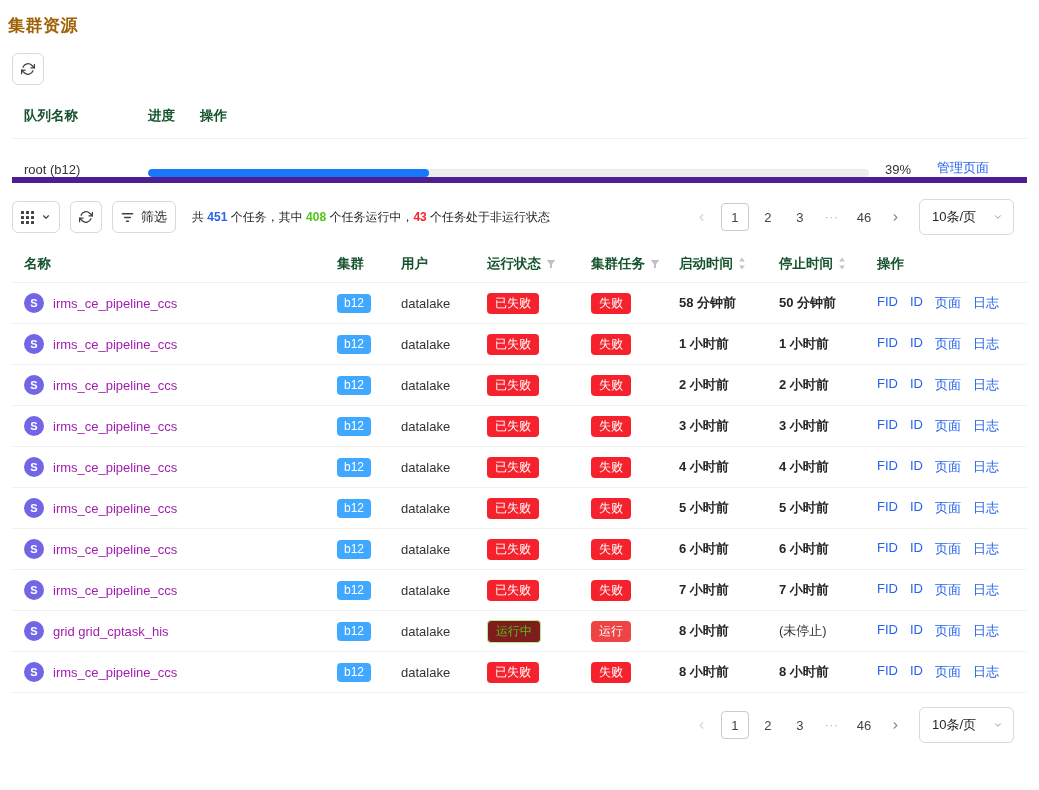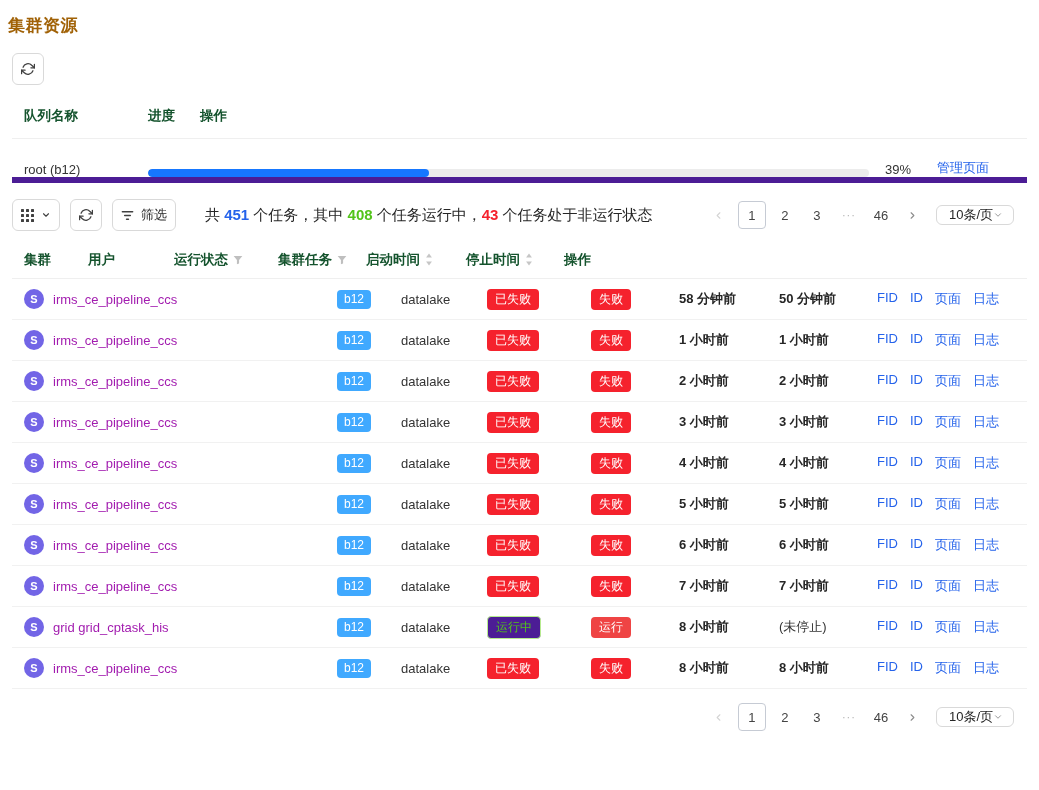--- a/index.html
+++ b/index.html
@@ -15,50 +15,50 @@
   .th{font-weight:600;color:#14532d;font-size:13.5px;display:flex;align-items:center;gap:5px}
   .rc{flex-shrink:0}
   .rc-queue{width:124px}
   .rc-cap{flex:1;display:flex;align-items:center;padding-right:16px}
   .rc-pct{width:52px}
   .rc-act{width:78px}
   .progress-track{width:100%;height:8px;border-radius:4px;background:#ececec;overflow:hidden}
   .progress-fill{height:100%;border-radius:4px;background:#1677ff}
   .tasks-title{margin-top:22px}
   .toolbar{display:flex;align-items:center;margin:16px 25px 0 12px;gap:10px}
-  .summary{margin-left:19px;font-size:15px;color:#262626;white-space:nowrap}
+  .summary{margin-left:6px;font-size:12px;color:#262626;white-space:nowrap}
   .summary b{font-weight:700}
   .n-total{color:#2563eb}.n-run{color:#52c41a}.n-stop{color:#f5222d}
   .right-group{margin-left:auto;display:flex;align-items:center;gap:10px}
   .pagination{display:flex;align-items:center;gap:6px}
   .pg{min-width:26px;height:26px;display:inline-flex;align-items:center;justify-content:center;color:#444;font-size:13px;cursor:pointer;border-radius:4px;background:#fff}
   .pg.active{border:1px solid #c6cbd4;width:28px;height:28px}
   .pg.ellipsis{color:#b3b3b3;letter-spacing:1px;font-size:11px}
   .pg-arrow{color:#8c8c8c}
   .pg-arrow.disabled{color:#d4d4d4;cursor:default}
-  .select{height:20px;border:1px solid #d9d9d9;border-radius:6px;background:#fff;display:inline-flex;align-items:center;gap:0;padding:0 10px 0 12px;font-size:13px;color:#262626;cursor:pointer}
+  .select{height:36px;border:1px solid #d9d9d9;border-radius:6px;background:#fff;display:inline-flex;align-items:center;gap:17px;padding:0 10px 0 12px;font-size:13px;color:#262626;cursor:pointer}
   .t-head{display:flex;align-items:center;height:38px;padding:0 12px;border-bottom:1px solid #efefef;margin:10px 12px 0 12px}
   .t-body{margin:0 12px}
   .t-row{display:flex;align-items:center;height:41px;padding:0 12px;border-bottom:1px solid #f1f1f1}
   .c{flex-shrink:0}
   .c-name{flex:1;display:flex;align-items:center;gap:9px;min-width:0}
   .c-cluster{width:64px}
   .c-user{width:86px}
   .c-run{width:104px}
   .c-final{width:88px}
   .c-start{width:100px}
   .c-stop{width:98px}
   .c-actions{width:138px;display:flex;gap:12px}
   .avatar{width:20px;height:20px;border-radius:50%;background:#7265e6;color:#fff;font-size:11px;font-weight:600;display:inline-flex;align-items:center;justify-content:center;flex-shrink:0}
   .task-name{color:#a21caf}
   .tag{display:inline-block;padding:2px 8px;border-radius:4px;font-size:12px;line-height:17px;color:#fff;white-space:nowrap}
   .tag-blue{background:#40a9ff;padding:1px 7px}
   .tag-red{background:#f5222d}
   .tag-cyan{background:#ef4444}
-  .tag-running{background:#4c1d95;border:1px solid #b7eb8f;color:#52c41a}
+  .tag-running{background:#7f1d1d;border:1px solid #b7eb8f;color:#52c41a}
   .time{font-weight:600;color:#262626;font-size:13px}
   .muted{font-weight:400;color:#333}
   .link{color:#2563eb;text-decoration:none;cursor:pointer;font-size:13px;white-space:nowrap}
   .bottom-bar{display:flex;justify-content:flex-end;align-items:center;gap:10px;margin:14px 25px 0 0}
   .funnel,.sorter{display:inline-flex;align-items:center;cursor:pointer}
 </style>
 </head>
 <body>
 
 <section>
@@ -165,20 +165,21 @@
         <span style="display:inline-flex">
             <svg width="10" height="10" viewBox="0 0 24 24" fill="none" stroke="#9a9a9a" stroke-width="2.4" stroke-linecap="round" stroke-linejoin="round">
               <polyline points="6 9 12 15 18 9"></polyline>
             </svg>
           </span>
       </div>
     </div>
   </div>
 
   <div class="t-head">
+    <div class="c c-name th">名称</div>
     <div class="c c-cluster th">集群</div>
     <div class="c c-user th">用户</div>
     <div class="c c-run th">
       <span>运行状态</span>
       <span class="funnel">
           <svg width="10" height="10" viewBox="0 0 12 12" fill="#bfbfbf">
             <path d="M0.8 1.2h10.4L7.3 5.9v4.3L4.7 11V5.9z"></path>
           </svg>
         </span>
     </div>

